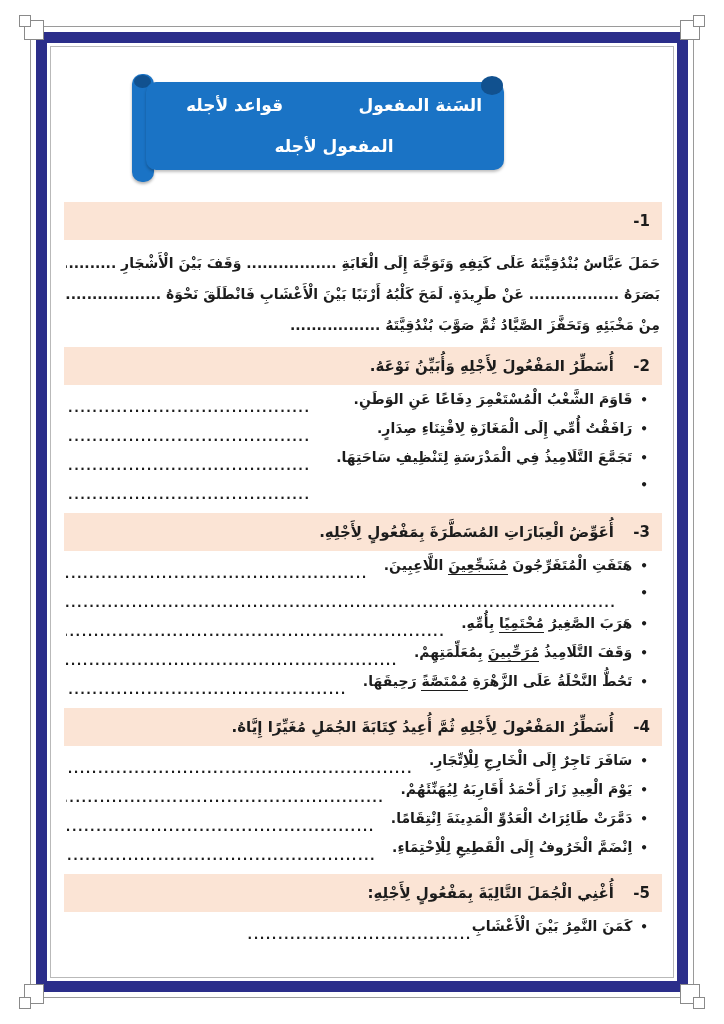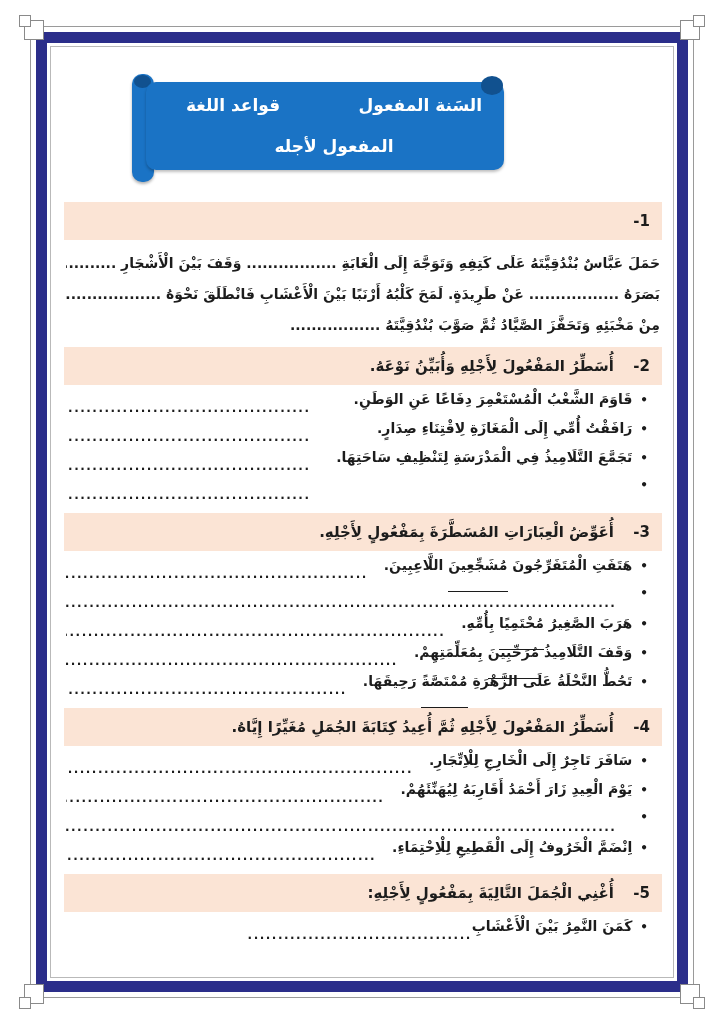--- a/index.html
+++ b/index.html
@@ -39,21 +39,21 @@
   .content{position:absolute;left:64px;right:62px;top:202px;direction:rtl;}
   .band{background:var(--band);padding:8px 12px;font-size:15px;font-weight:bold;line-height:22px;display:flex;align-items:baseline;}
   .band .num{min-width:36px;}
   .para{margin:8px 2px 6px;font-size:14px;font-weight:bold;line-height:31px;}
   .para .line{white-space:nowrap;overflow:hidden;text-align:right;}
   .para .line.center{}
   .items{margin:6px 0;padding:0 14px 0 2px;}
   .item{display:flex;align-items:baseline;height:29px;font-size:14px;font-weight:bold;}
   .bullet{margin-left:8px;font-size:12px;}
   .item-text{white-space:nowrap;text-align:right;}
-  .u-word{border-bottom:1.4px solid var(--ink);padding-bottom:18px;}
+  .u-word{border-bottom:1.4px solid var(--ink);padding-bottom:1px;}
   .dots{overflow:hidden;white-space:nowrap;letter-spacing:1.5px;font-size:12px;font-weight:bold;align-self:flex-end;line-height:24px;}
   .dots.short{width:42%;margin-right:auto;}
   .dots.fill{flex:1 1 0;min-width:0;margin-right:16px;}
   .dots.inline{width:230px;}
 </style>
 </head>
 <body>
 
 <div class="page">
 
@@ -65,21 +65,21 @@
   <div class="knot bl"></div>
   <div class="knot br"></div>
 
   <div class="banner">
     <div class="banner-tail"></div>
     <div class="banner-body">
       <div class="banner-curl"></div>
       <div class="banner-text">
         <div class="banner-row1">
           <span>السَنة المفعول</span>
-          <span>قواعد اللغة</span>
+          <span>قواعد لأجله</span>
         </div>
         <div class="banner-row2">المفعول لأجله</div>
       </div>
     </div>
   </div>
 
   <div class="content">
 
     <div class="band">
       <span class="num">1-</span>
@@ -157,20 +157,21 @@
         <span class="item-text">سَافَرَ تَاجِرٌ إِلَى الْخَارِجِ لِلْاِتِّجَارِ.</span>
         <span class="dots fill">........................................................................................................................</span>
       </div>
       <div class="item">
         <span class="bullet">•</span>
         <span class="item-text">يَوْمَ الْعِيدِ زَارَ أَحْمَدُ أَقَارِبَهُ لِيُهَنِّئَهُمْ.</span>
         <span class="dots fill">........................................................................................................................</span>
       </div>
       <div class="item">
         <span class="bullet">•</span>
+        <span class="item-text">دَمَّرَتْ طَائِرَاتُ الْعَدُوِّ الْمَدِينَةَ اِنْتِقَامًا.</span>
         <span class="dots fill">........................................................................................................................</span>
       </div>
       <div class="item">
         <span class="bullet">•</span>
         <span class="item-text">اِنْضَمَّ الْخَرُوفُ إِلَى الْقَطِيعِ لِلْاِحْتِمَاءِ.</span>
         <span class="dots fill">........................................................................................................................</span>
       </div>
     </div>
 
     <div class="band">

